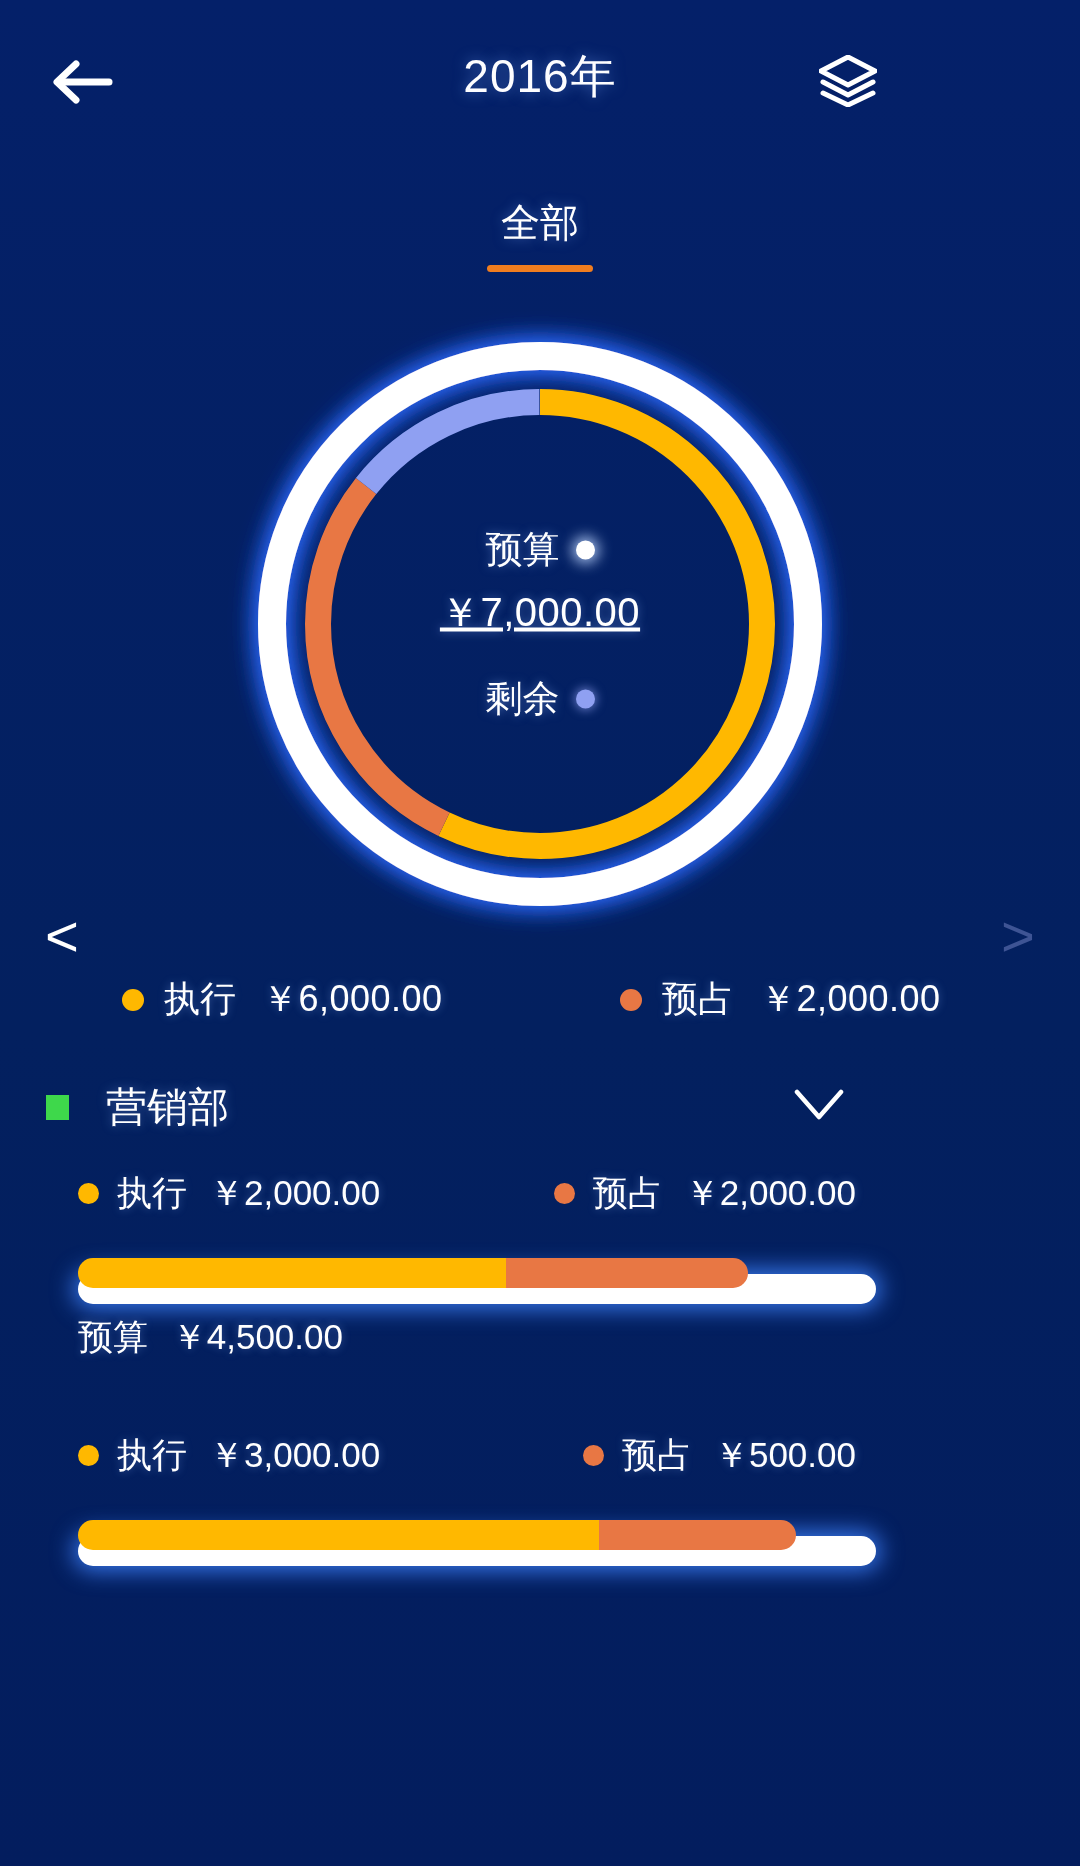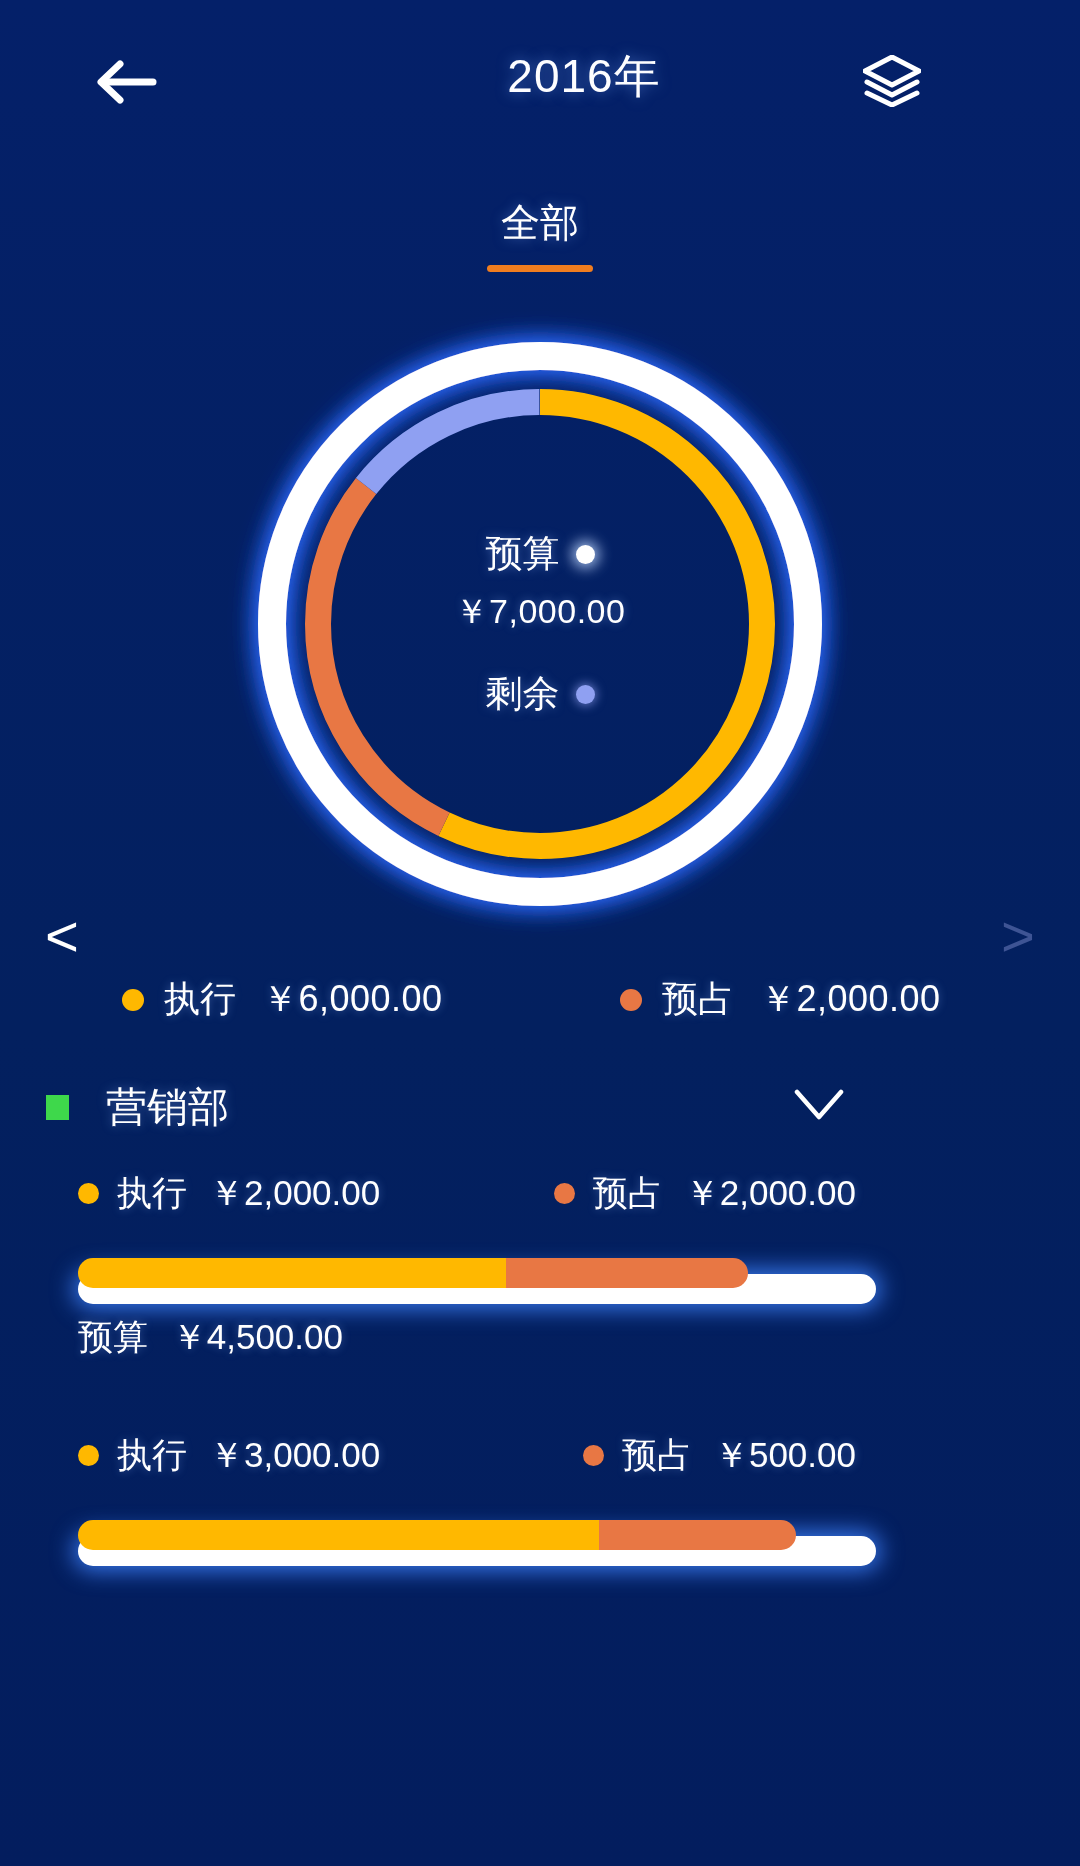--- a/index.html
+++ b/index.html
@@ -26,21 +26,20 @@
     background: linear-gradient(180deg, #042069 0%, #03205F 55%, #031D5E 100%);
     overflow: hidden;
   }
 
   
   .topbar {
     position: absolute;
     top: 0; left: 0;
     width: 924px;
     height: 155px;
-    margin-left: 44px;
   }
   .back-btn {
     position: absolute;
     left: 36px; top: 42px;
     width: 92px; height: 80px;
     display: flex; align-items: center; justify-content: center;
     cursor: pointer;
   }
   .back-btn svg { display: block; }
 
@@ -120,26 +119,27 @@
     justify-content: center;
     gap: 16px;
     font-size: 37px;
     color: #ffffff;
     text-shadow: 0 0 10px rgba(140,180,255,.5);
   }
   .ct-row .dot { width: 19px; height: 19px; border-radius: 50%; display:inline-block; }
   .ct-dot-budget { background:#ffffff; box-shadow: 0 0 14px 4px rgba(190,215,255,.85); }
   .ct-dot-remain { background:#8FA0F2; box-shadow: 0 0 10px 2px rgba(143,160,242,.6); }
   .ct-amount {
-    font-size: 34px;
+    font-size: 40px;
     margin-top: 10px;
     letter-spacing: .5px;
     color:#ffffff;
     text-shadow: 0 0 10px rgba(140,180,255,.45);
     white-space: nowrap;
+    text-decoration: underline;
   }
   .ct-gap { height: 34px; }
 
   .nav-arrow {
     position: absolute;
     top: 582px;
     width: 76px; height: 76px;
     display: flex; align-items: center; justify-content: center;
     font-size: 58px;
     font-weight: 300;

